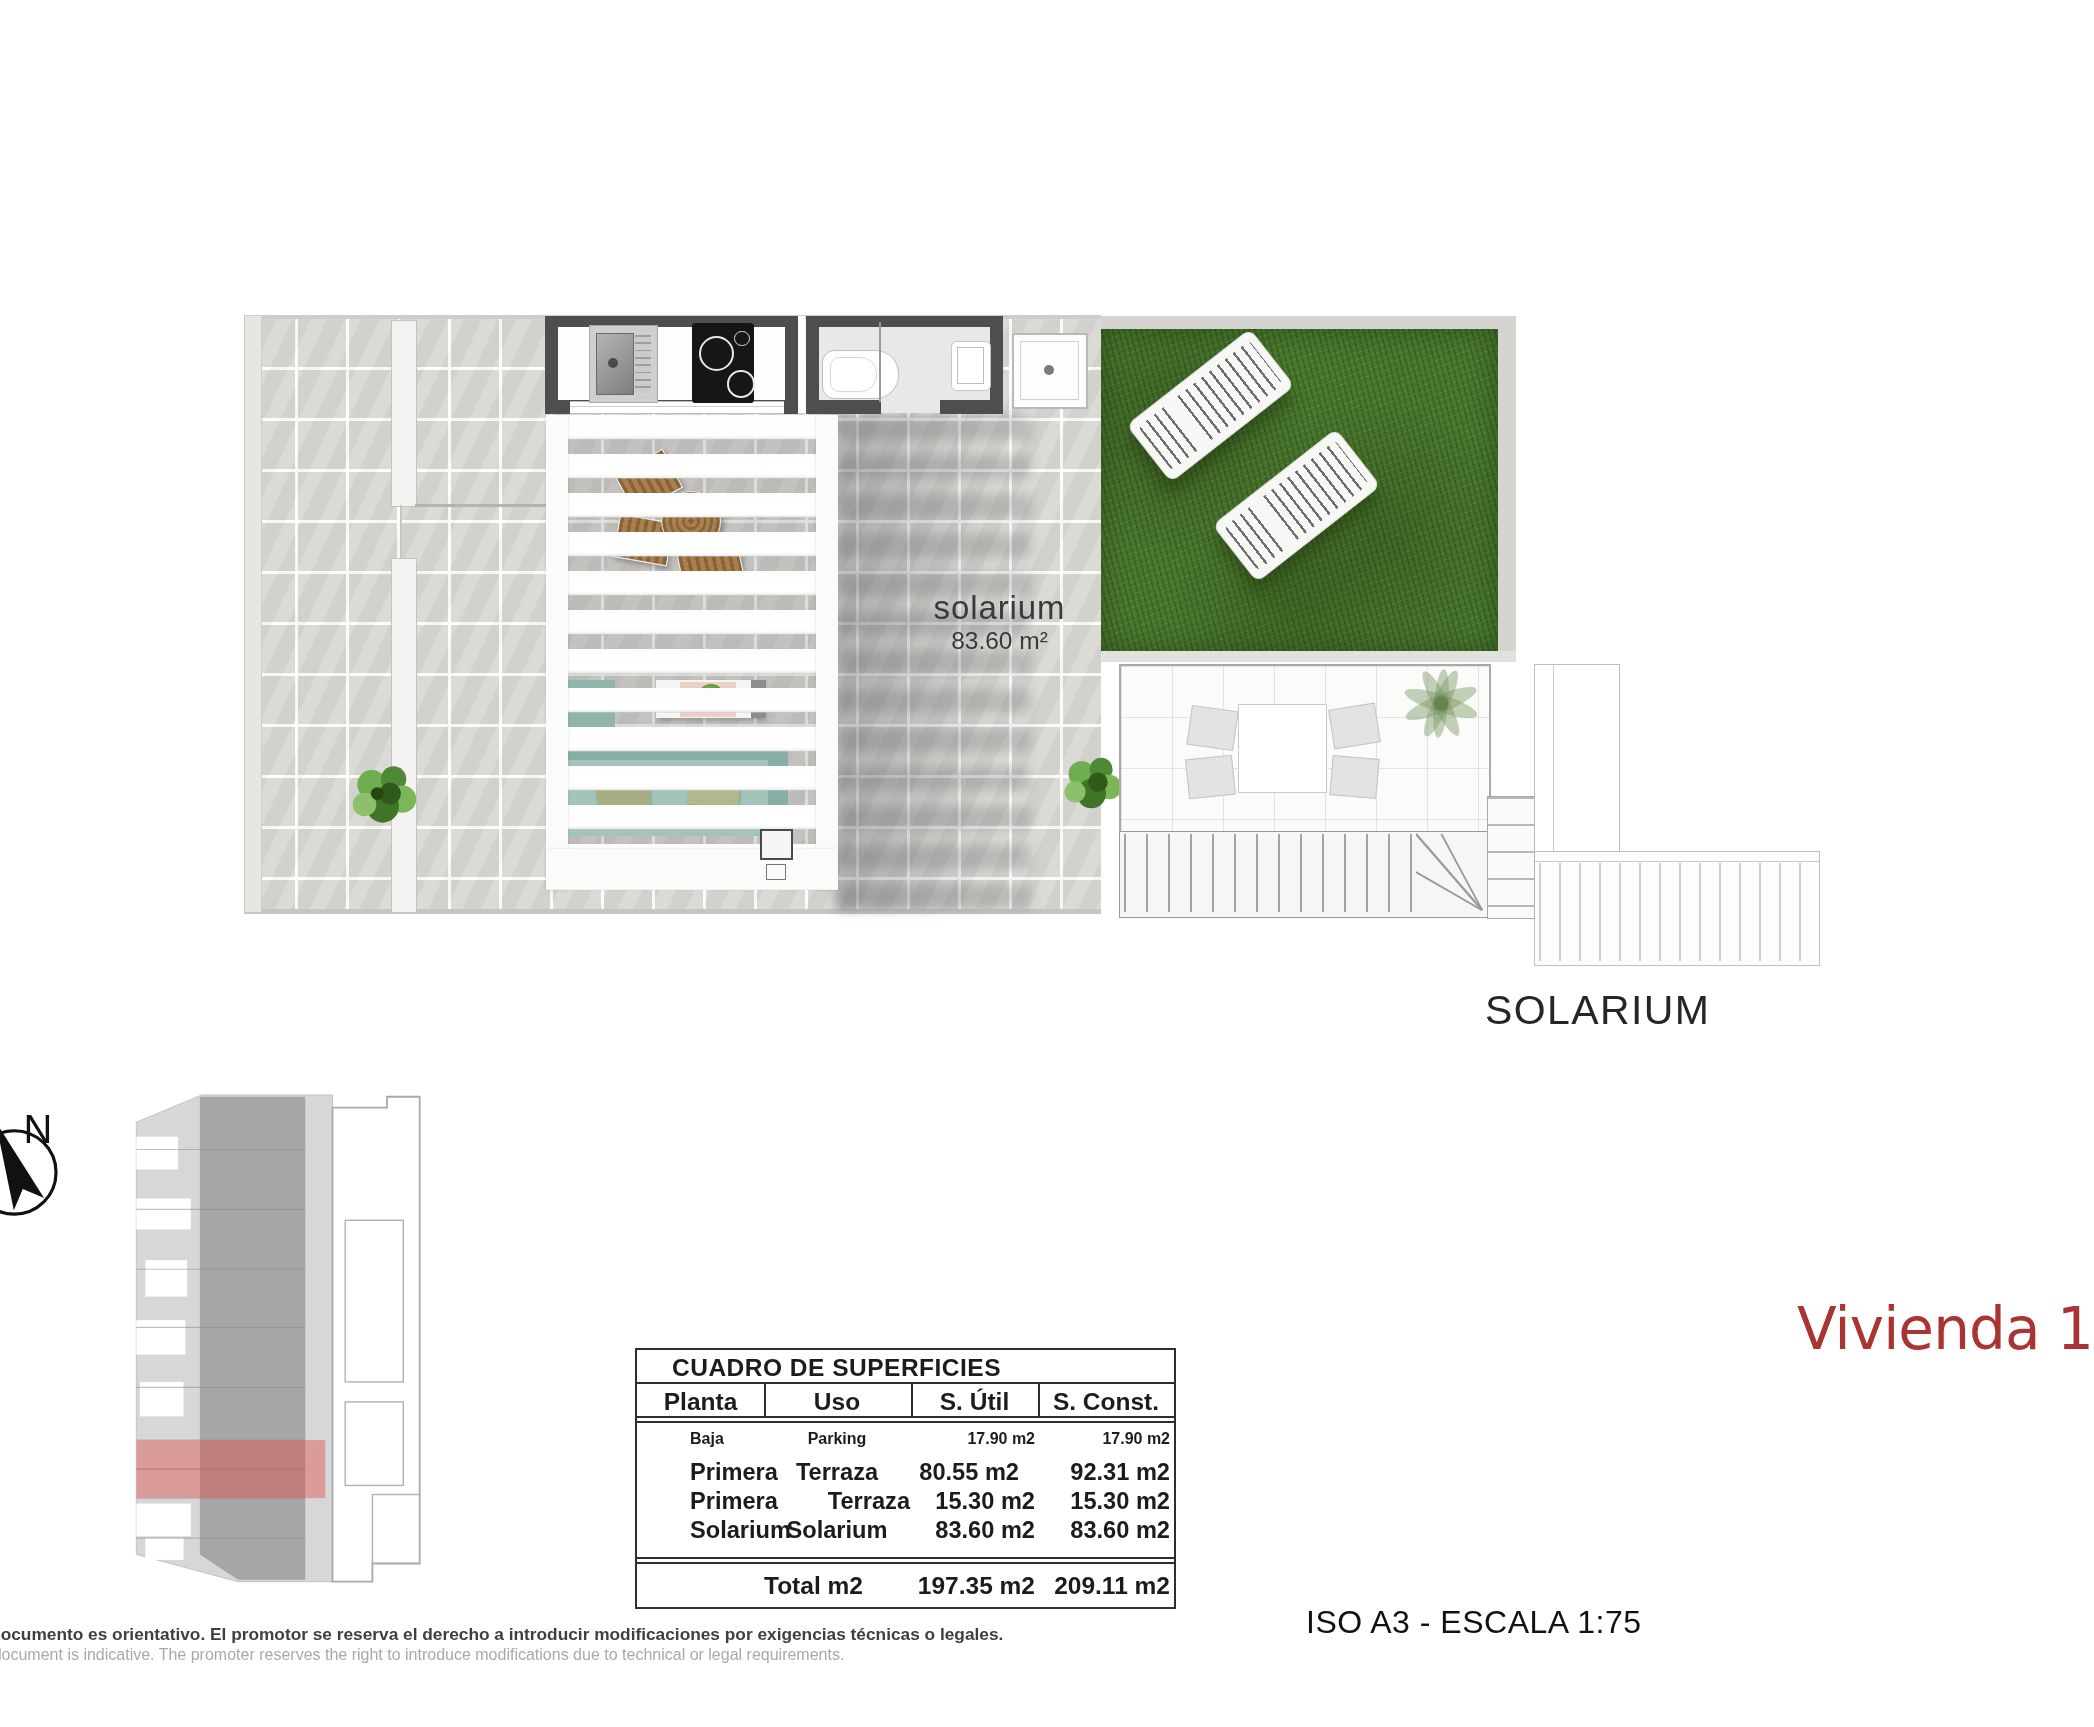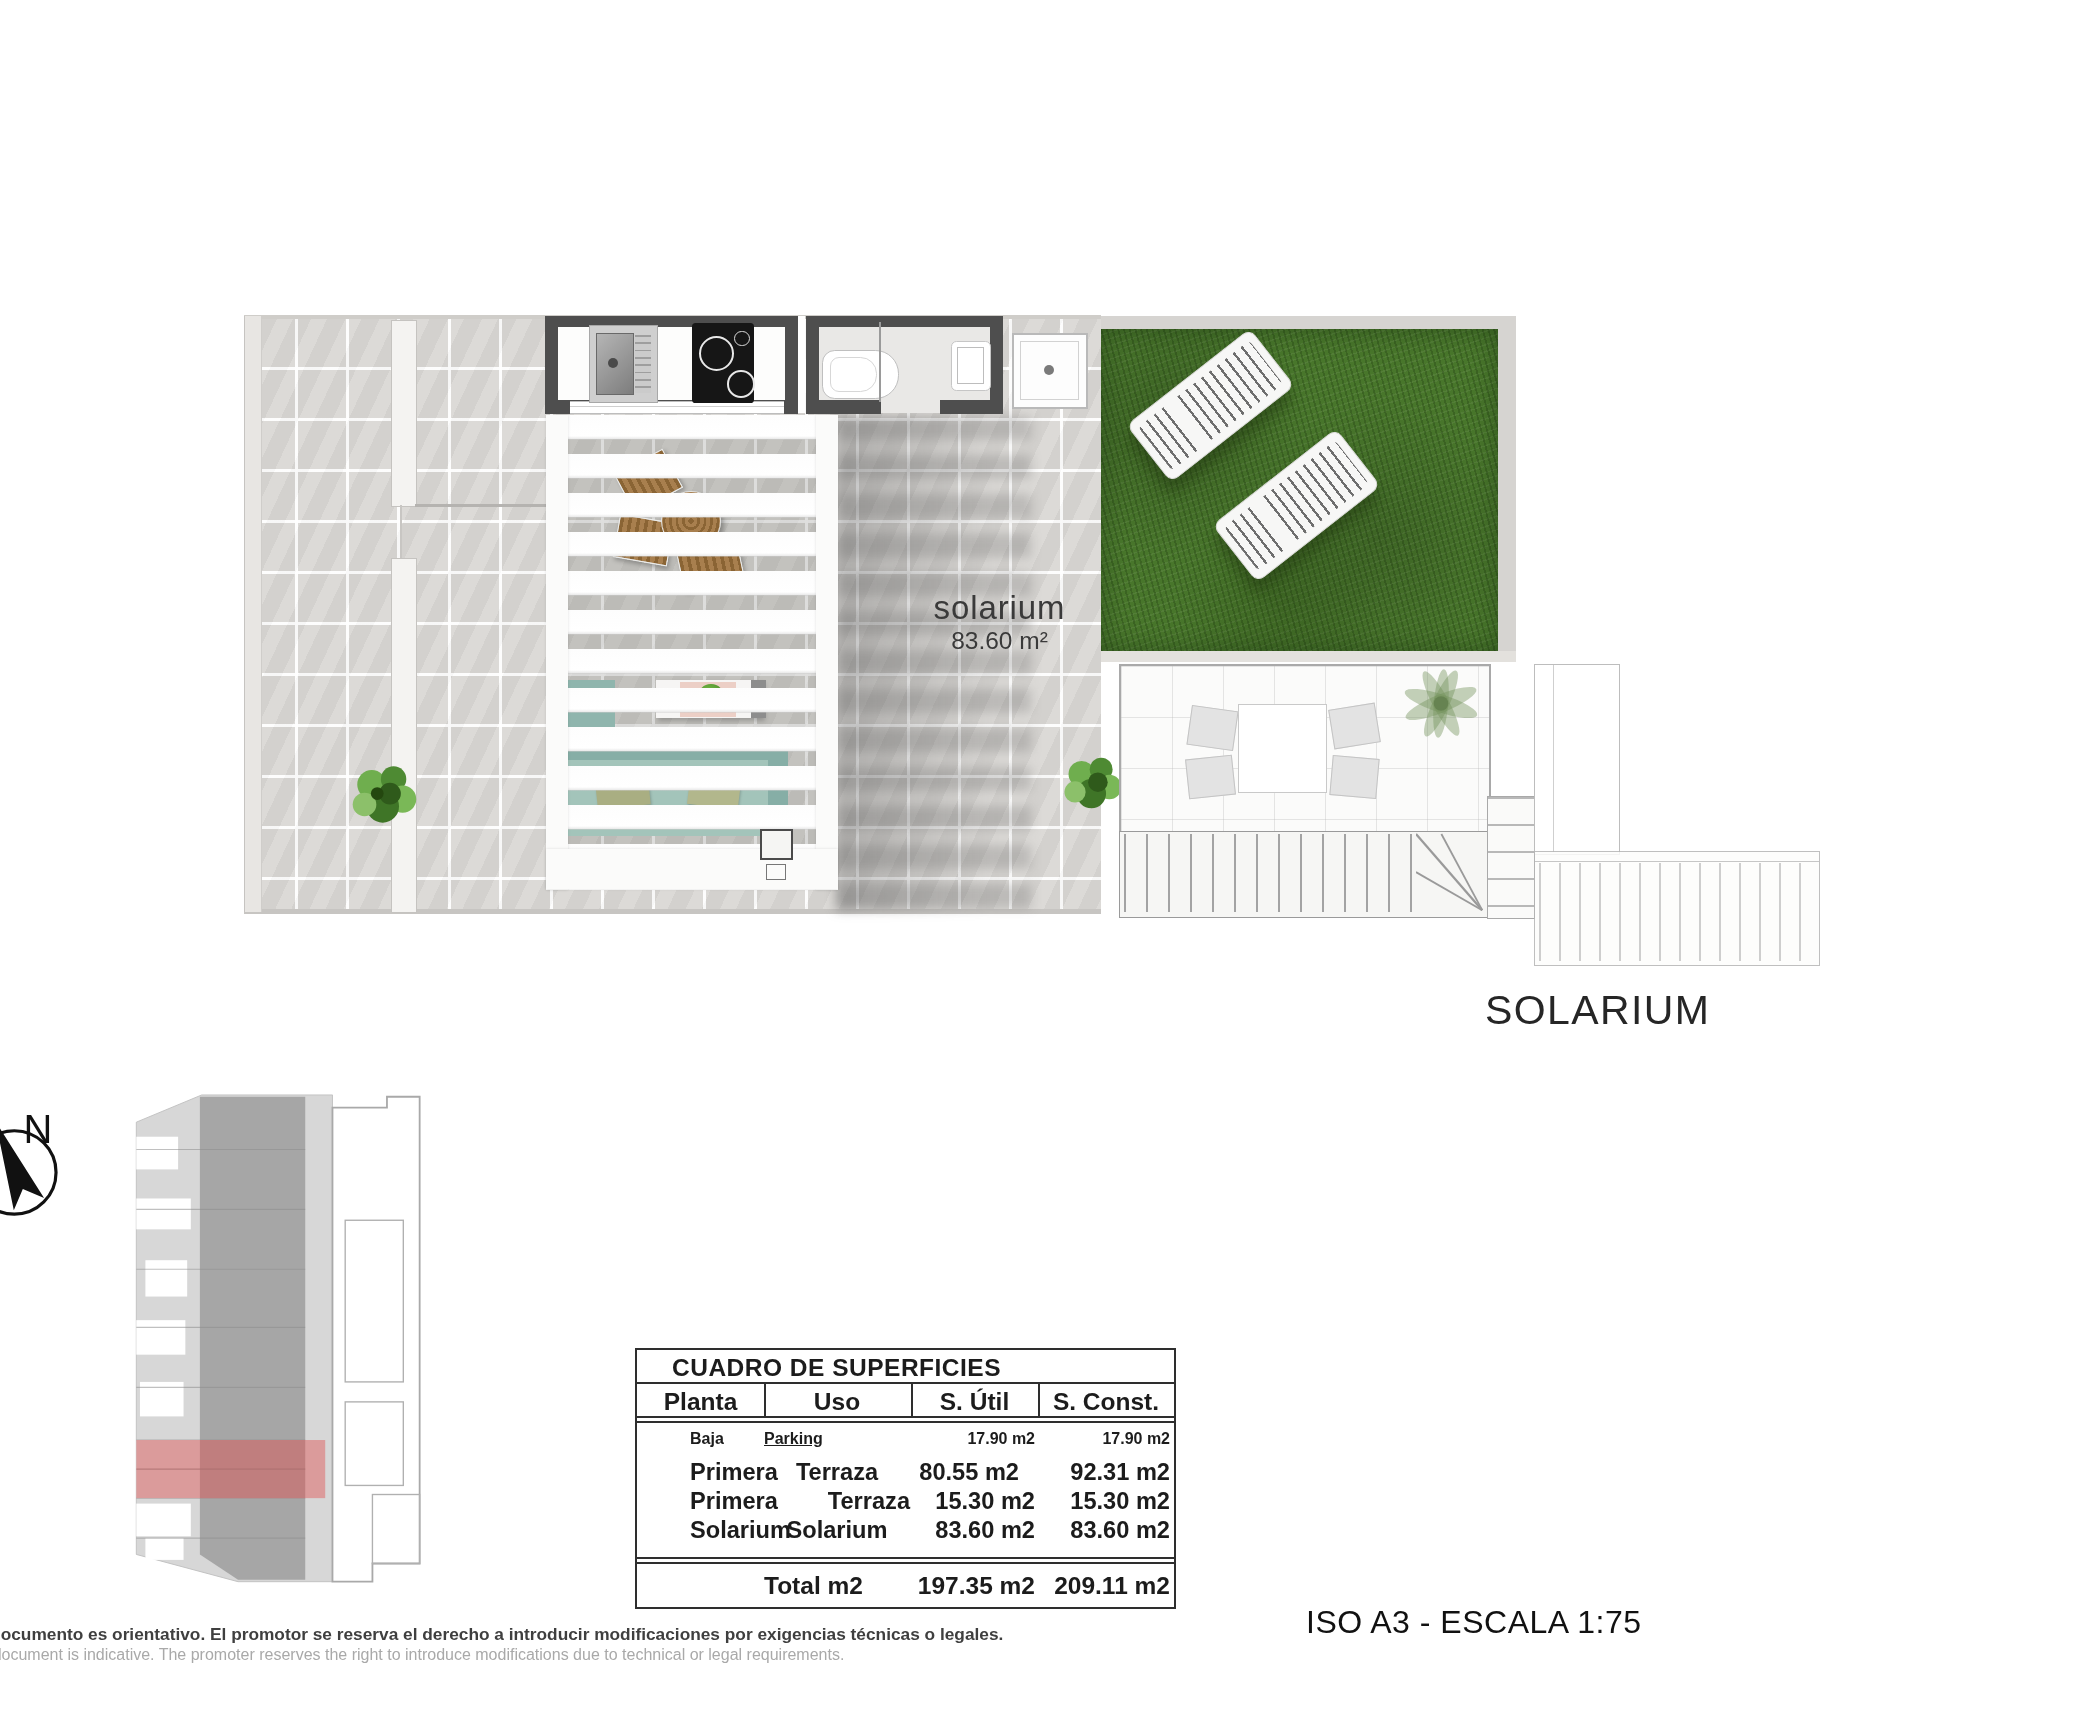--- a/index.html
+++ b/index.html
@@ -279,21 +279,21 @@
     <div class="a tt" style="left:274px;top:38px;width:127px;text-align:center;font-size:24.5px;">S. Útil</div>
     <div class="a tt" style="left:401px;top:38px;width:136px;text-align:center;font-size:24.5px;">S. Const.</div>
     <div class="cellline" style="left:127px;top:34px;width:2.3px;height:33px;"></div>
     <div class="cellline" style="left:274px;top:34px;width:2.3px;height:33px;"></div>
     <div class="cellline" style="left:401px;top:34px;width:2.3px;height:33px;"></div>
     <div class="cellline" style="left:0;top:66px;width:537px;height:1.8px;"></div>
     <div class="cellline" style="left:0;top:71px;width:537px;height:1.8px;"></div>
 
     <div class="a tt" style="left:0;top:80px;width:537px;height:25.5px;font-size:16px;">
       <span class="a" style="left:53px;">Baja</span>
-      <span class="a" style="left:127px;width:146px;text-decoration:underline;">Parking</span>
+      <span class="a" style="left:127px;width:146px;text-align:center;">Parking</span>
       <span class="a" style="left:274px;width:124px;text-align:right;">17.90 m2</span>
       <span class="a" style="left:401px;width:132px;text-align:right;">17.90 m2</span>
     </div>
     <div class="a tt" style="left:0;top:109px;width:537px;height:25.5px;font-size:23.6px;">
       <span class="a" style="left:53px;">Primera</span>
       <span class="a" style="left:127px;width:146px;text-align:center;">Terraza</span>
       <span class="a" style="left:258px;width:124px;text-align:right;">80.55 m2</span>
       <span class="a" style="left:401px;width:132px;text-align:right;">92.31 m2</span>
     </div>
     <div class="a tt" style="left:0;top:138px;width:537px;height:25.5px;font-size:23.6px;">
@@ -311,19 +311,20 @@
 
     <div class="cellline" style="left:0;top:207px;width:537px;height:1.8px;"></div>
     <div class="cellline" style="left:0;top:212px;width:537px;height:1.8px;"></div>
     <div class="a tt" style="left:0;top:222px;width:537px;height:27px;font-size:24.5px;">
       <span class="a" style="left:127px;width:146px;text-align:left;">Total m2</span>
       <span class="a" style="left:274px;width:124px;text-align:right;">197.35 m2</span>
       <span class="a" style="left:401px;width:132px;text-align:right;">209.11 m2</span>
     </div>
   </div>
 
+  <div class="a red-title" style="left:1797px;top:1295px;font-size:58px;">Vivienda 1</div>
   <div class="a" style="left:1306px;top:1604px;font-size:32px;color:#111;letter-spacing:0.5px;white-space:nowrap;">ISO A3 - ESCALA 1:75</div>
 
   <div class="a disc" style="left:-31px;top:1624px;font-size:17.3px;font-weight:600;color:#3f3f3f;">El documento es orientativo. El promotor se reserva el derecho a introducir modificaciones por exigencias técnicas o legales.</div>
   <div class="a disc" style="left:-42px;top:1646px;font-size:16px;color:#a9a9a9;">This document is indicative. The promoter reserves the right to introduce modifications due to technical or legal requirements.</div>
 
 </div>
 
 
 </body></html>

